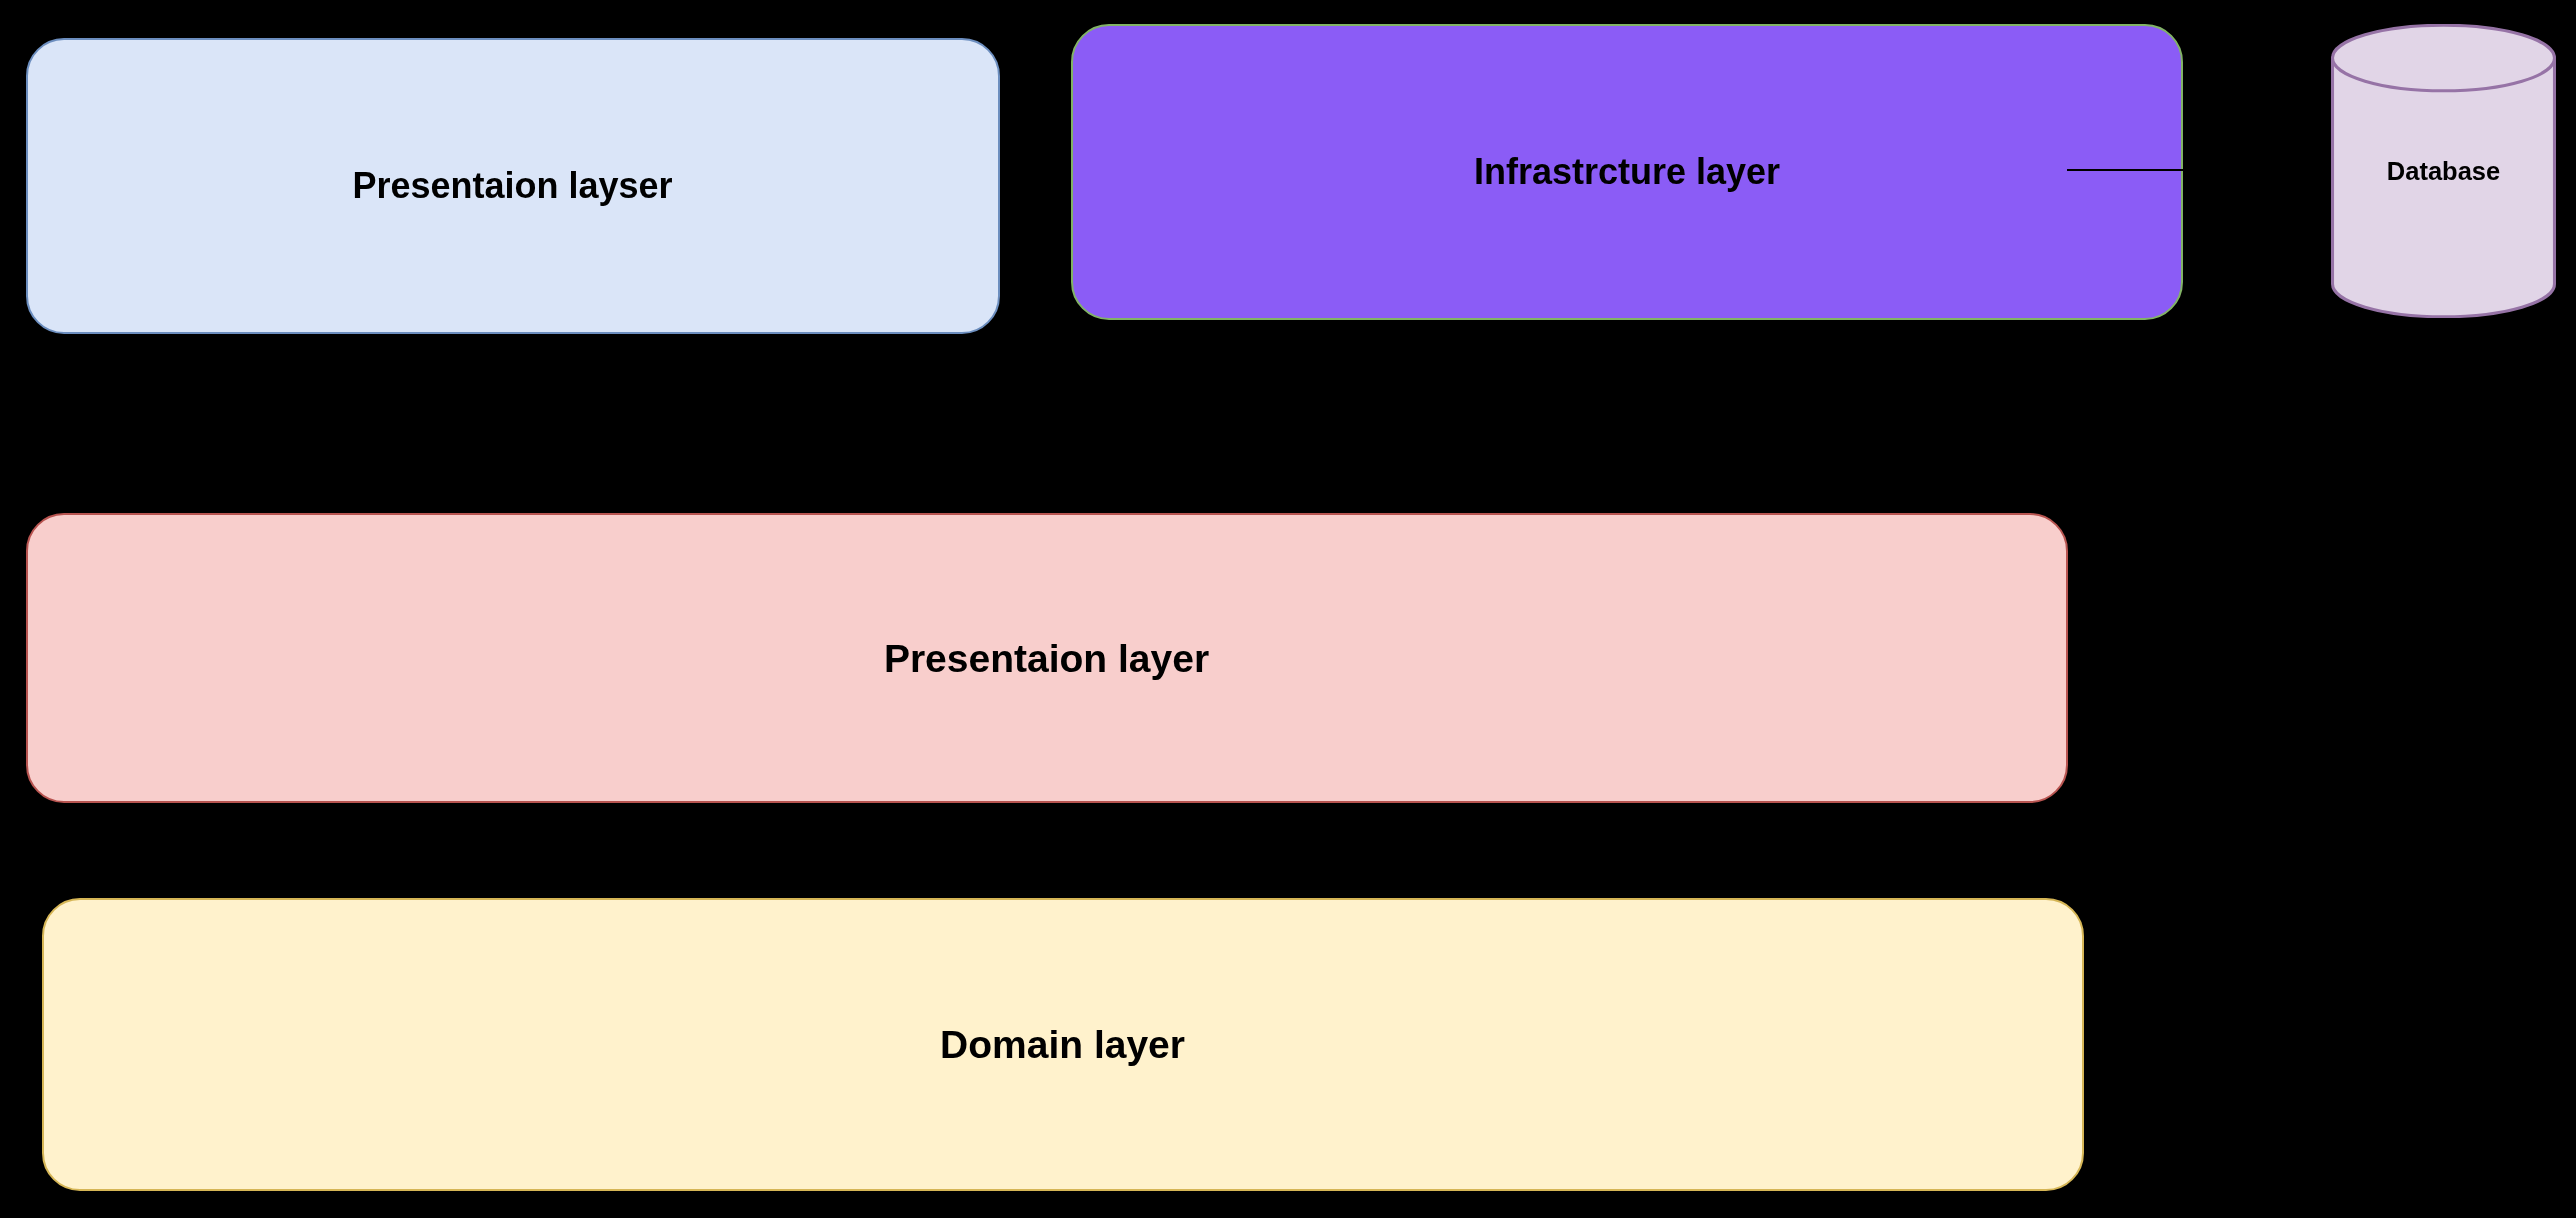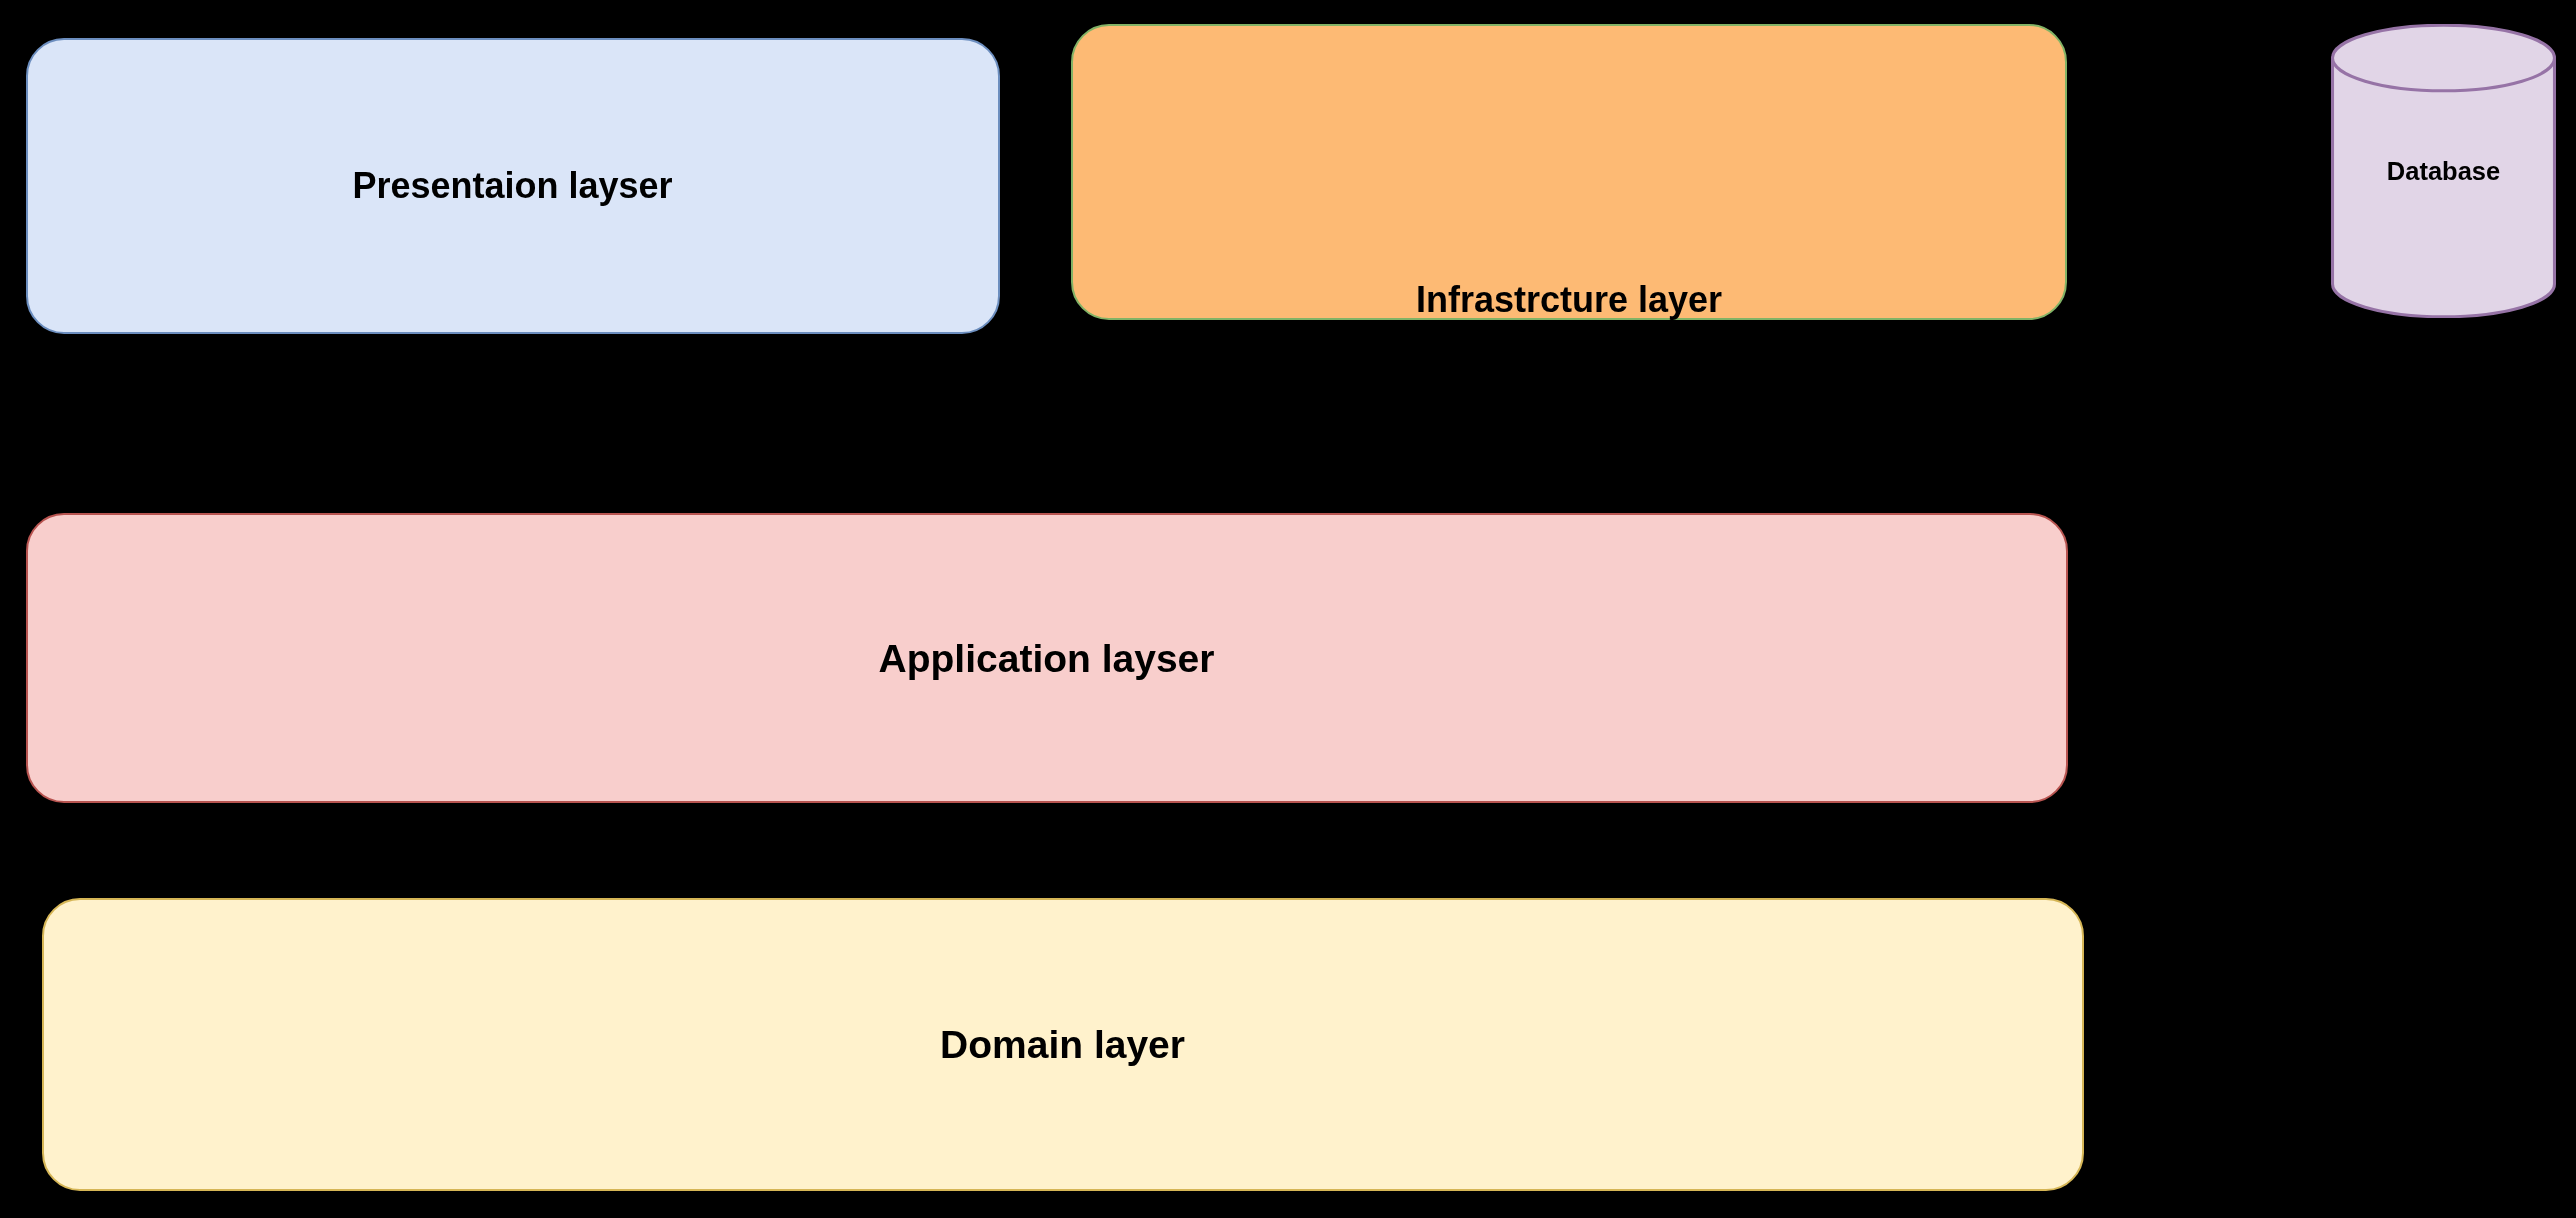--- a/index.html
+++ b/index.html
@@ -45,25 +45,24 @@
     background: #dae5f8;
     border-color: #6c8ebf;
     margin-top: 14px;
   }
   #presentation-layer .layer-label { font-size: 36px; }
 
   
   #infrastructure-layer {
     left: 1071px;
     top: 24px;
-    width: 996px;
+    width: 1112px;
     height: 296px;
-    background: #fdba74;
+    background: #8b5cf6;
     border-color: #82b366;
-    align-items: flex-end;
   }
   #infrastructure-layer .layer-label { font-size: 36px; }
 
   
   #application-layer {
     left: 25.5px;
     top: 513px;
     width: 2042px;
     height: 290px;
     background: #f8cecc;
@@ -139,21 +138,21 @@
 
   <div id="database-node">
     <svg viewBox="0 0 370 484" preserveAspectRatio="none">
       <path d="M 2.5 56 L 2.5 428 A 182.5 54 0 0 0 367.5 428 L 367.5 56 Z" fill="#e1d5e7" stroke="#9673a6" stroke-width="5"></path>
       <ellipse cx="185" cy="56" rx="182.5" ry="54" fill="#e1d5e7" stroke="#9673a6" stroke-width="5"></ellipse>
     </svg>
     <div id="database-label">Database</div>
   </div>
 
   <div class="layer-box" id="application-layer">
-    <span class="layer-label">Application layser</span>
+    <span class="layer-label">Presentaion layer</span>
   </div>
 
   <div class="layer-box" id="domain-layer">
     <span class="layer-label">Domain layer</span>
   </div>
 
 </div>
 
 
 </body></html>

